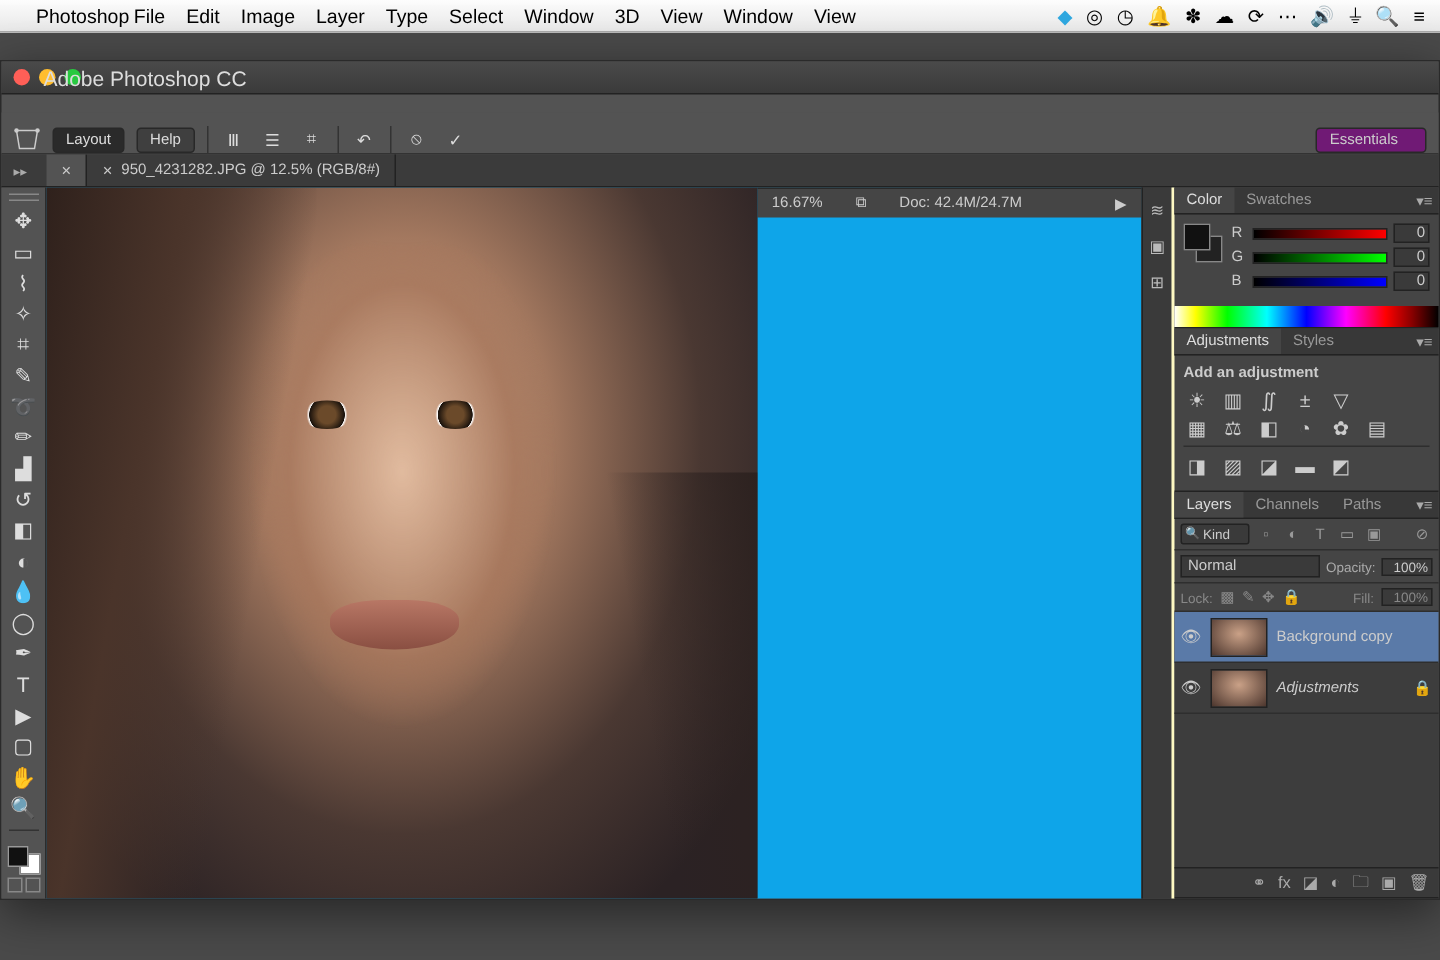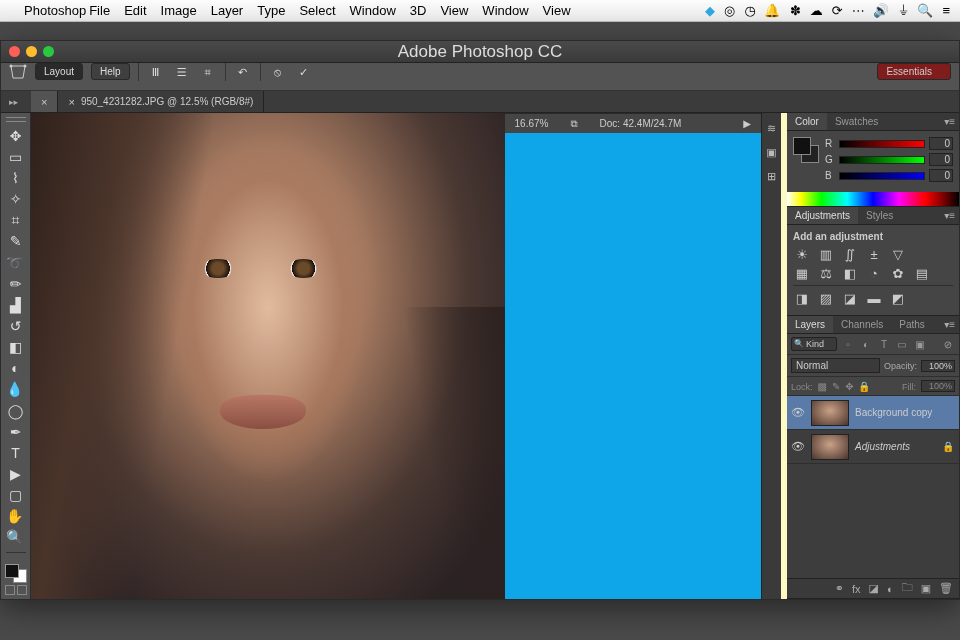--- a/index.html
+++ b/index.html
@@ -14,30 +14,30 @@
 .mac-menubar .tray-icon { margin-left: 9px; font-size: 13px; }
 
 
 .window { position: absolute; left: 0; right: 0; top: 40px; bottom: 40px; background: #535353; border: 1px solid #2a2a2a; box-shadow: 0 8px 30px rgba(0,0,0,.5); display: flex; flex-direction: column; }
 .titlebar { height: 22px; background: linear-gradient(#4a4a4a, #3a3a3a); display: flex; align-items: center; border-bottom: 1px solid #222; position: relative; }
 .traffic { display: flex; gap: 6px; padding-left: 8px; }
 .traffic span { width: 11px; height: 11px; border-radius: 50%; display: inline-block; }
 .traffic .close { background: #ff5f57; }
 .traffic .min { background: #ffbd2e; }
 .traffic .max { background: #28c940; }
-.titlebar .title { position: absolute; left: 0; right: 0; text-align: center; font-size: 17px; color: #ddd; pointer-events: none; }
-
-
-.options-bar { height: 28px; background: #535353; border-bottom: 1px solid #333; display: flex; align-items: flex-start; padding: 0 8px; gap: 8px; }
+.titlebar .title { position: absolute; left: 0; right: 0; font-size: 14px; color: #ddd; pointer-events: none; padding-left: 28px; }
+
+
+.options-bar { height: 28px; background: #535353; border-bottom: 1px solid #333; display: flex; align-items: flex-end; padding: 0 8px; gap: 8px; margin-top: 12px; }
 .opt-icon { width: 18px; height: 18px; display: flex; align-items: center; justify-content: center; color: #ddd; }
 .opt-btn { background: #3f3f3f; border: 1px solid #282828; padding: 2px 8px; font-size: 10px; color: #ddd; border-radius: 3px; cursor: pointer; }
 .opt-btn.toggled { background: #2a2a2a; }
 .opt-sep { width: 1px; height: 18px; background: #333; }
 .opt-spacer { flex: 1; }
-.workspace-dd { background: #7f1d1d; border: 1px solid #282828; padding: 2px 18px 2px 8px; font-size: 10px; color: #ccc; border-radius: 3px; position: relative; }
+.workspace-dd { background: #701a75; border: 1px solid #282828; padding: 2px 18px 2px 8px; font-size: 10px; color: #ccc; border-radius: 3px; position: relative; }
 
 
 .tabs-row { height: 22px; background: #3b3b3b; border-bottom: 1px solid #222; display: flex; align-items: stretch; padding-left: 30px; }
 .doc-tab { display: flex; align-items: center; padding: 0 10px; font-size: 10px; color: #ccc; border-right: 1px solid #222; gap: 6px; cursor: pointer; }
 .doc-tab.active { background: #535353; }
 .doc-tab .x { font-size: 11px; }
 
 
 .main { flex: 1; display: flex; min-height: 0; }
 
@@ -60,21 +60,21 @@
 .photo::before { content:""; position:absolute; left:20%; top:8%; width:60%; height:80%; background: radial-gradient(ellipse 48% 60% at 50% 40%, rgba(226,188,160,.95), rgba(168,119,92,.7) 55%, transparent 75%); border-radius: 45% 45% 50% 50%; filter: blur(1px);}
 .photo .hair-l { position:absolute; left:0; top:0; width:38%; height:100%; background: linear-gradient(100deg, #2f211c 0%, #4a342a 35%, transparent 70%);}
 .photo .hair-r { position:absolute; right:0; top:40%; width:25%; height:60%; background: linear-gradient(260deg, #2d2220 0%, transparent 60%);}
 .photo .eye { position:absolute; width:7%; height:4%; background: radial-gradient(circle, #6b4a2a 30%, #1a120c 60%, #fff 62%, transparent 70%); border-radius:50%;}
 .photo .eye.l{ left:36%; top:30%;} .photo .eye.r{ left:54%; top:30%;}
 .photo .lips { position:absolute; left:40%; top:58%; width:18%; height:7%; background: linear-gradient(#b87765,#8a4f42); border-radius: 40% 40% 50% 50%;}
 .statusbar { height: 20px; background: #454545; border-top: 1px solid #2a2a2a; display: flex; align-items: center; padding: 0 10px; gap: 22px; font-size: 10px; color: #ccc; }
 .statusbar .play { margin-left: 40px; }
 
 
-.panels { width: 178px; background: #454545; border-left: 6px solid #fef9c3; display: flex; flex-direction: column; font-size: 10px; }
+.panels { width: 178px; background: #454545; border-left: 2px solid #fef9c3; display: flex; flex-direction: column; font-size: 10px; }
 .panel-dock-strip { width: 20px; background: #3a3a3a; border-left:1px solid #222; display:flex; flex-direction:column; align-items:center; padding-top:8px; gap:10px;}
 .panel-dock-strip span{ width:14px;height:14px; color:#bbb; display:flex;align-items:center;justify-content:center; font-size:11px;}
 .right-cluster { display:flex; }
 
 .panel { border-bottom: 1px solid #222; display:flex; flex-direction:column; }
 .panel-tabs { height: 18px; background: #383838; display: flex; align-items: stretch; border-bottom: 1px solid #222; }
 .panel-tab { padding: 0 8px; display: flex; align-items: center; color: #999; cursor: pointer; }
 .panel-tab.active { background: #454545; color: #ddd; }
 .panel-tabs .menu { margin-left: auto; padding: 0 4px; display:flex; align-items:center; color:#aaa; cursor:pointer;}
 .panel-body { padding: 6px; }

